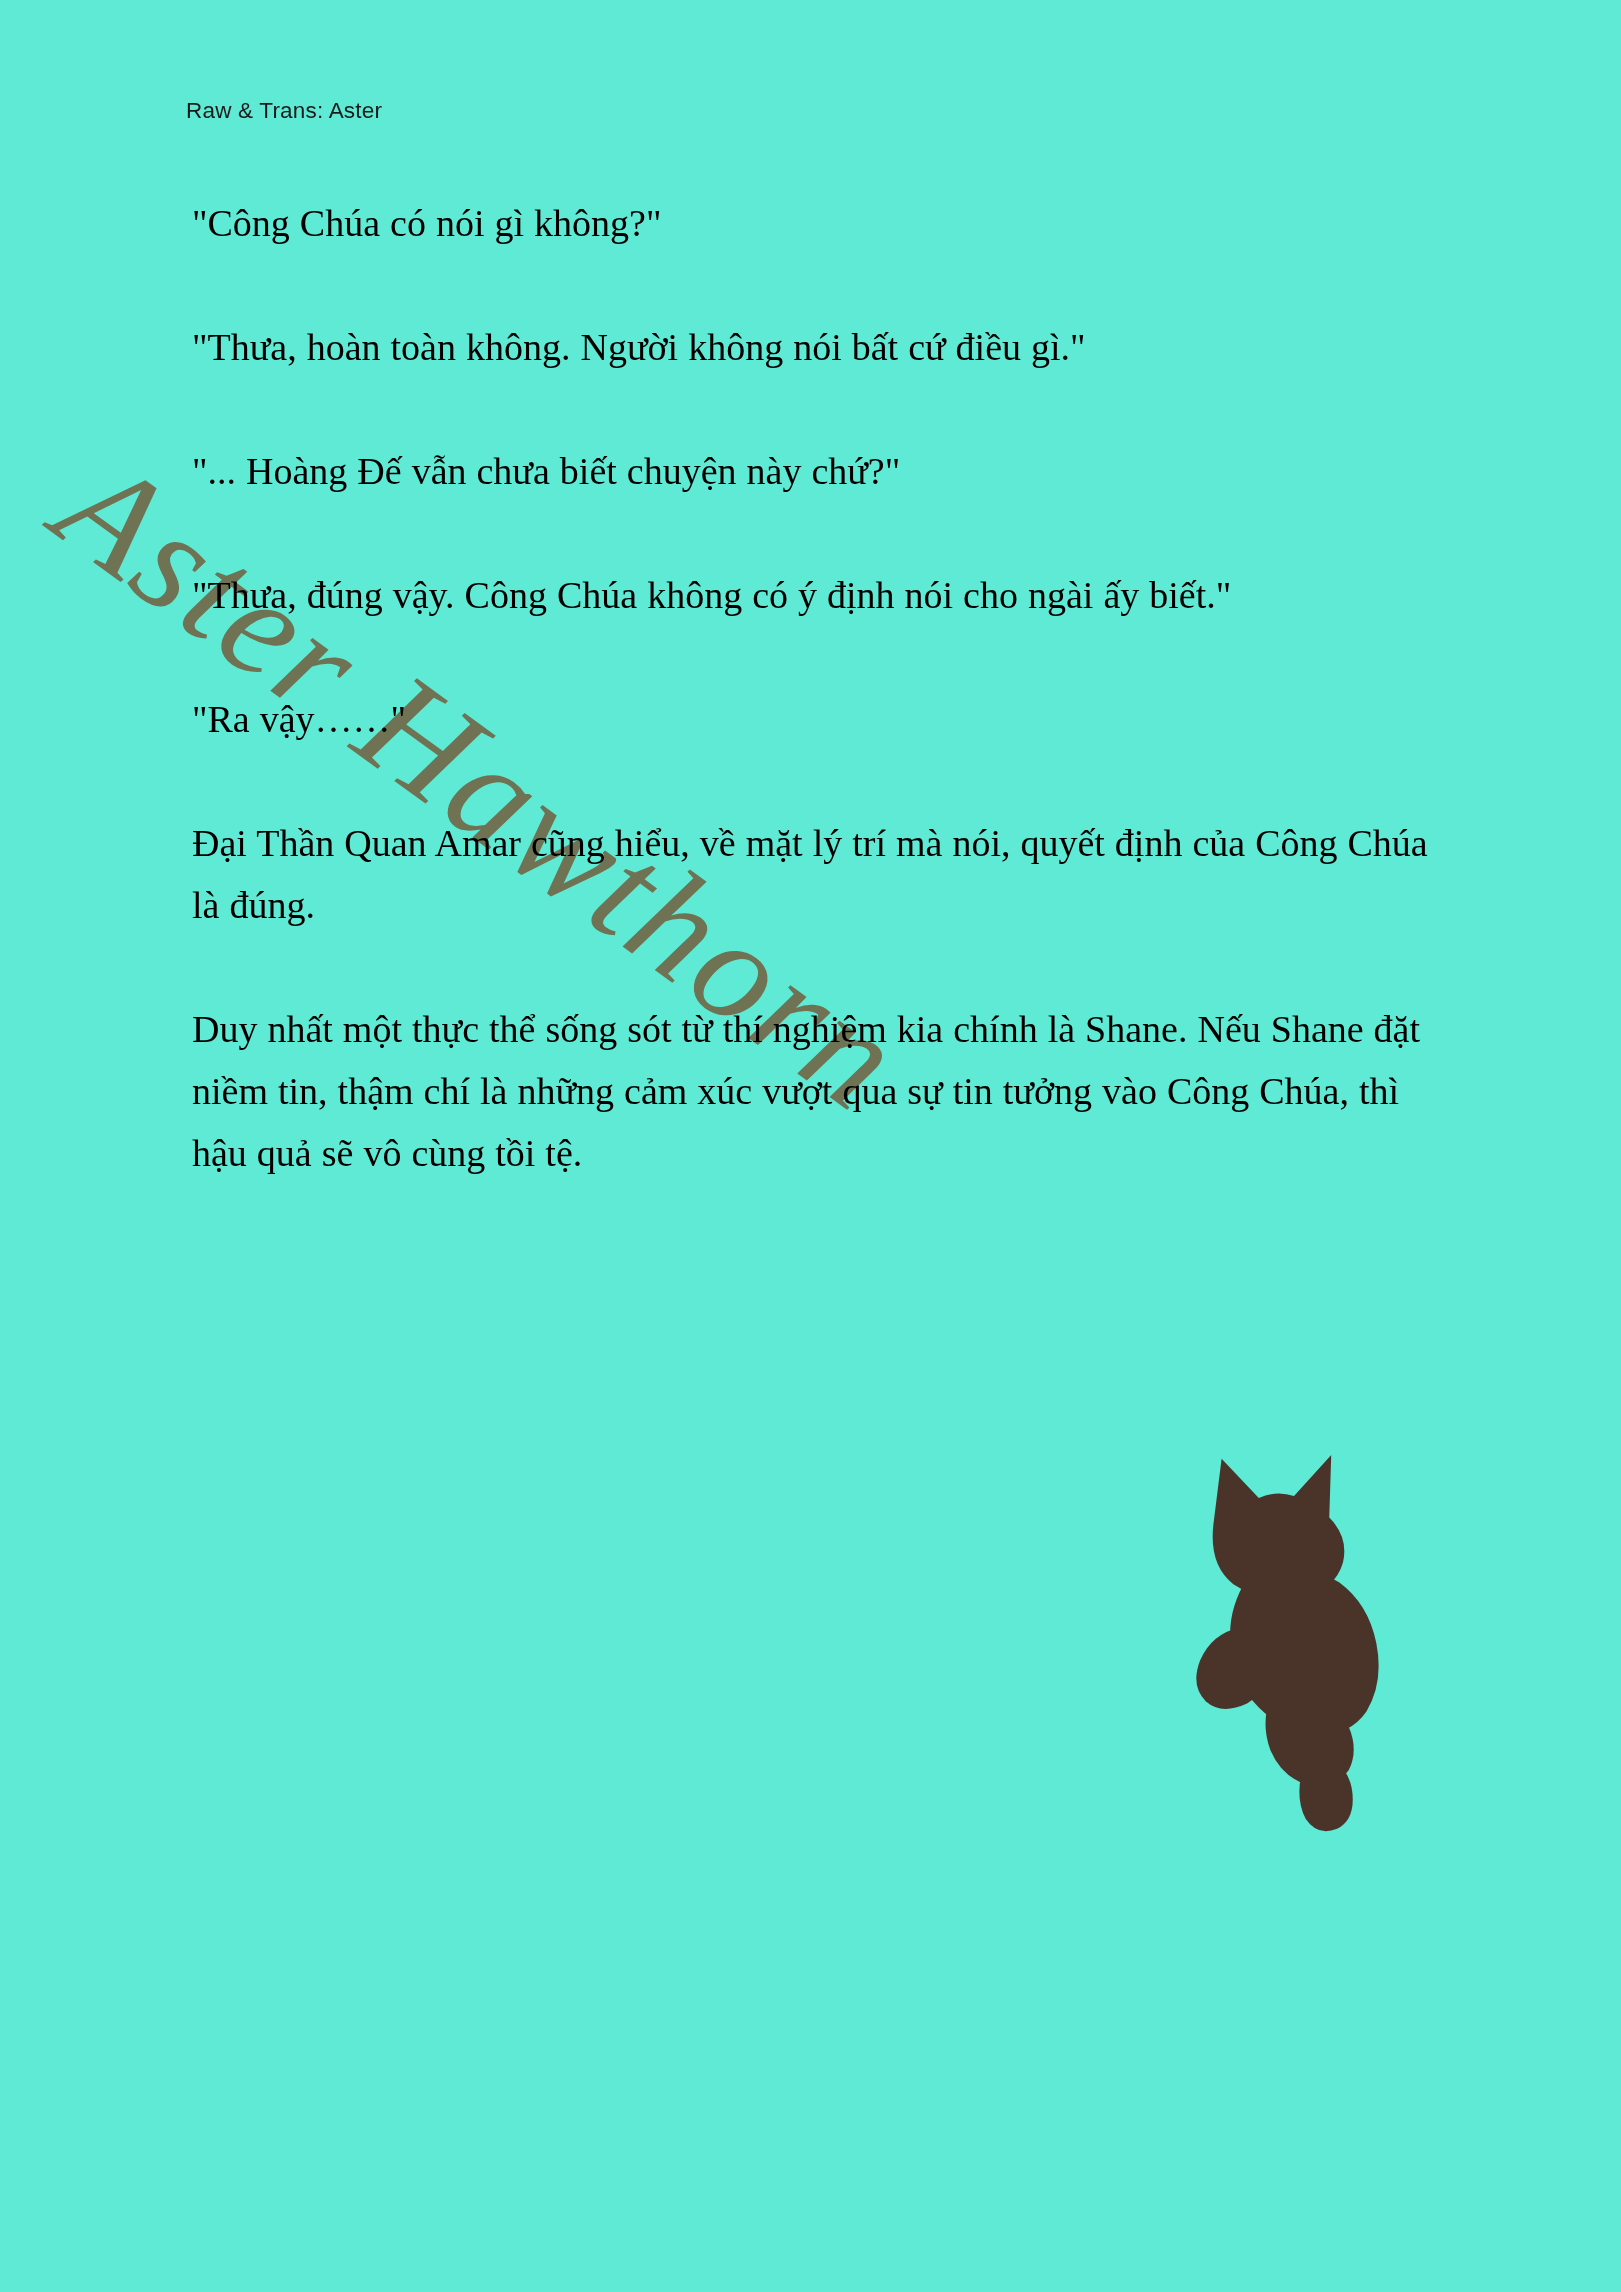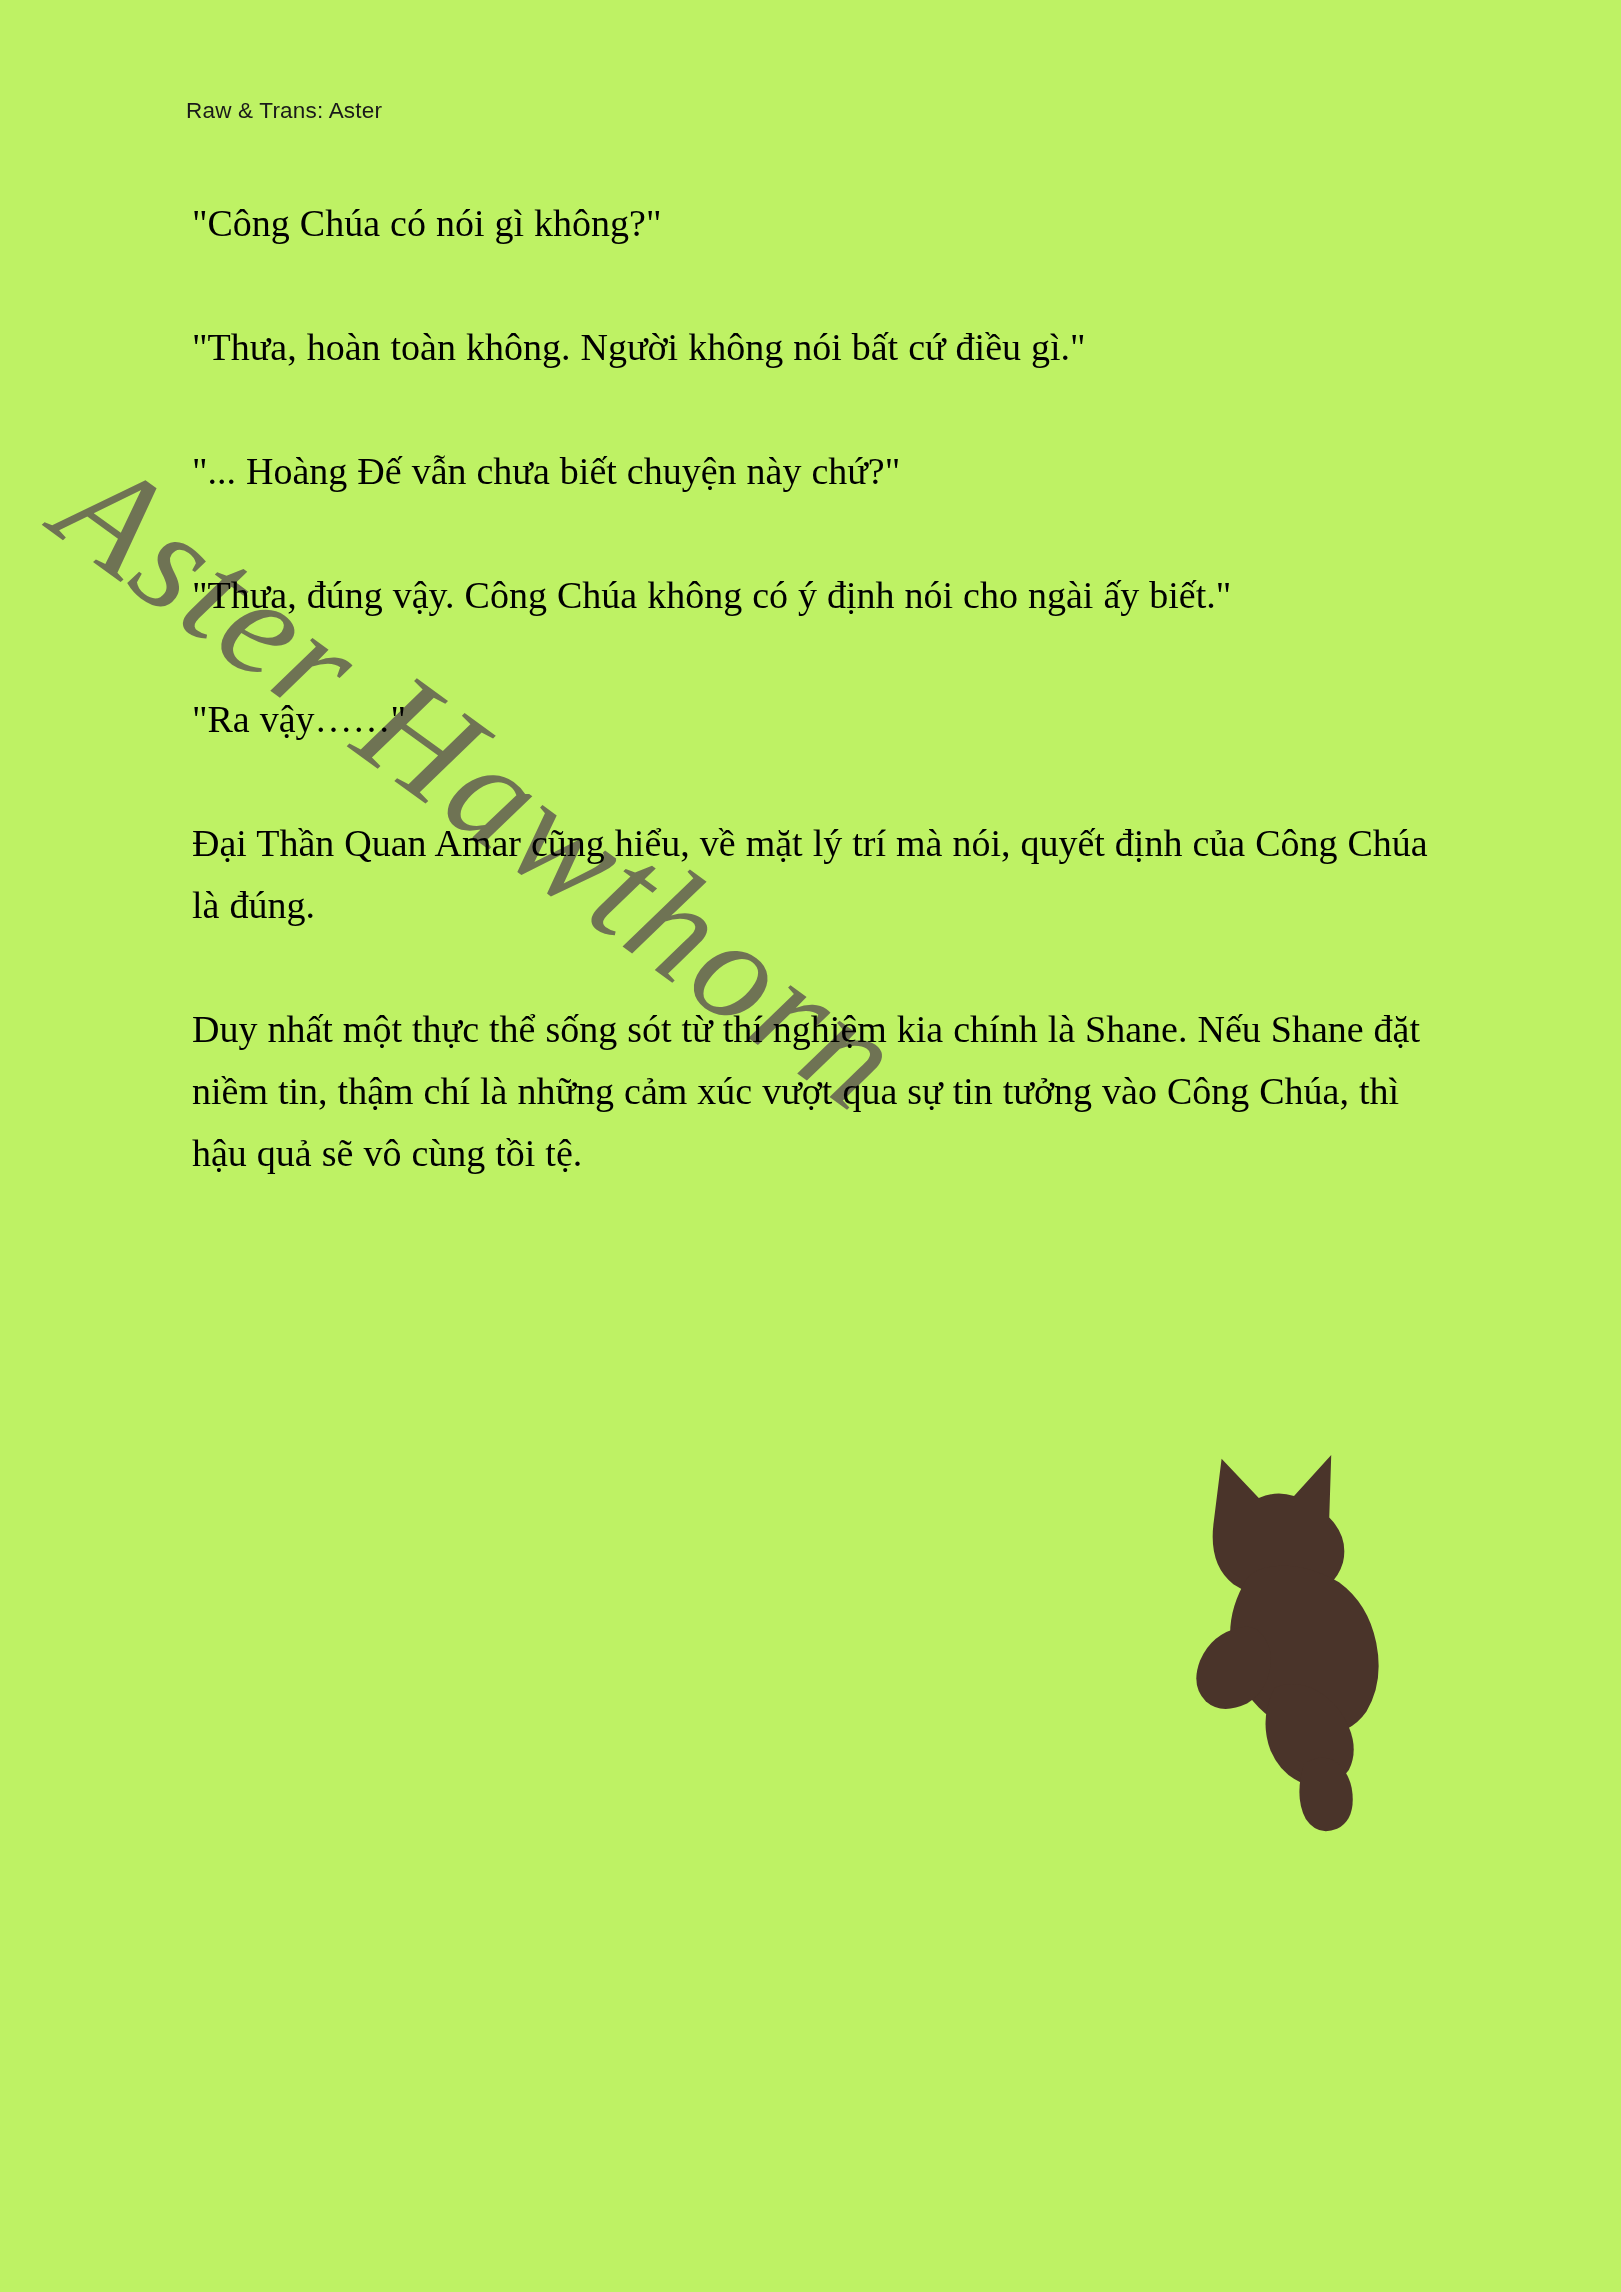--- a/index.html
+++ b/index.html
@@ -7,21 +7,21 @@
     padding: 0;
     background: #ffffff;
   }
   body {
     font-family: "Liberation Serif", serif;
   }
   .page {
     position: relative;
     width: 1621px;
     height: 2293px;
-    background: #bef264;
+    background: #5eead4;
     overflow: hidden;
     box-sizing: border-box;
   }
   .header {
     position: absolute;
     left: 186px;
     top: 98px;
     font-family: "Liberation Sans", sans-serif;
     font-size: 22.5px;
     color: #1a1a1a;

